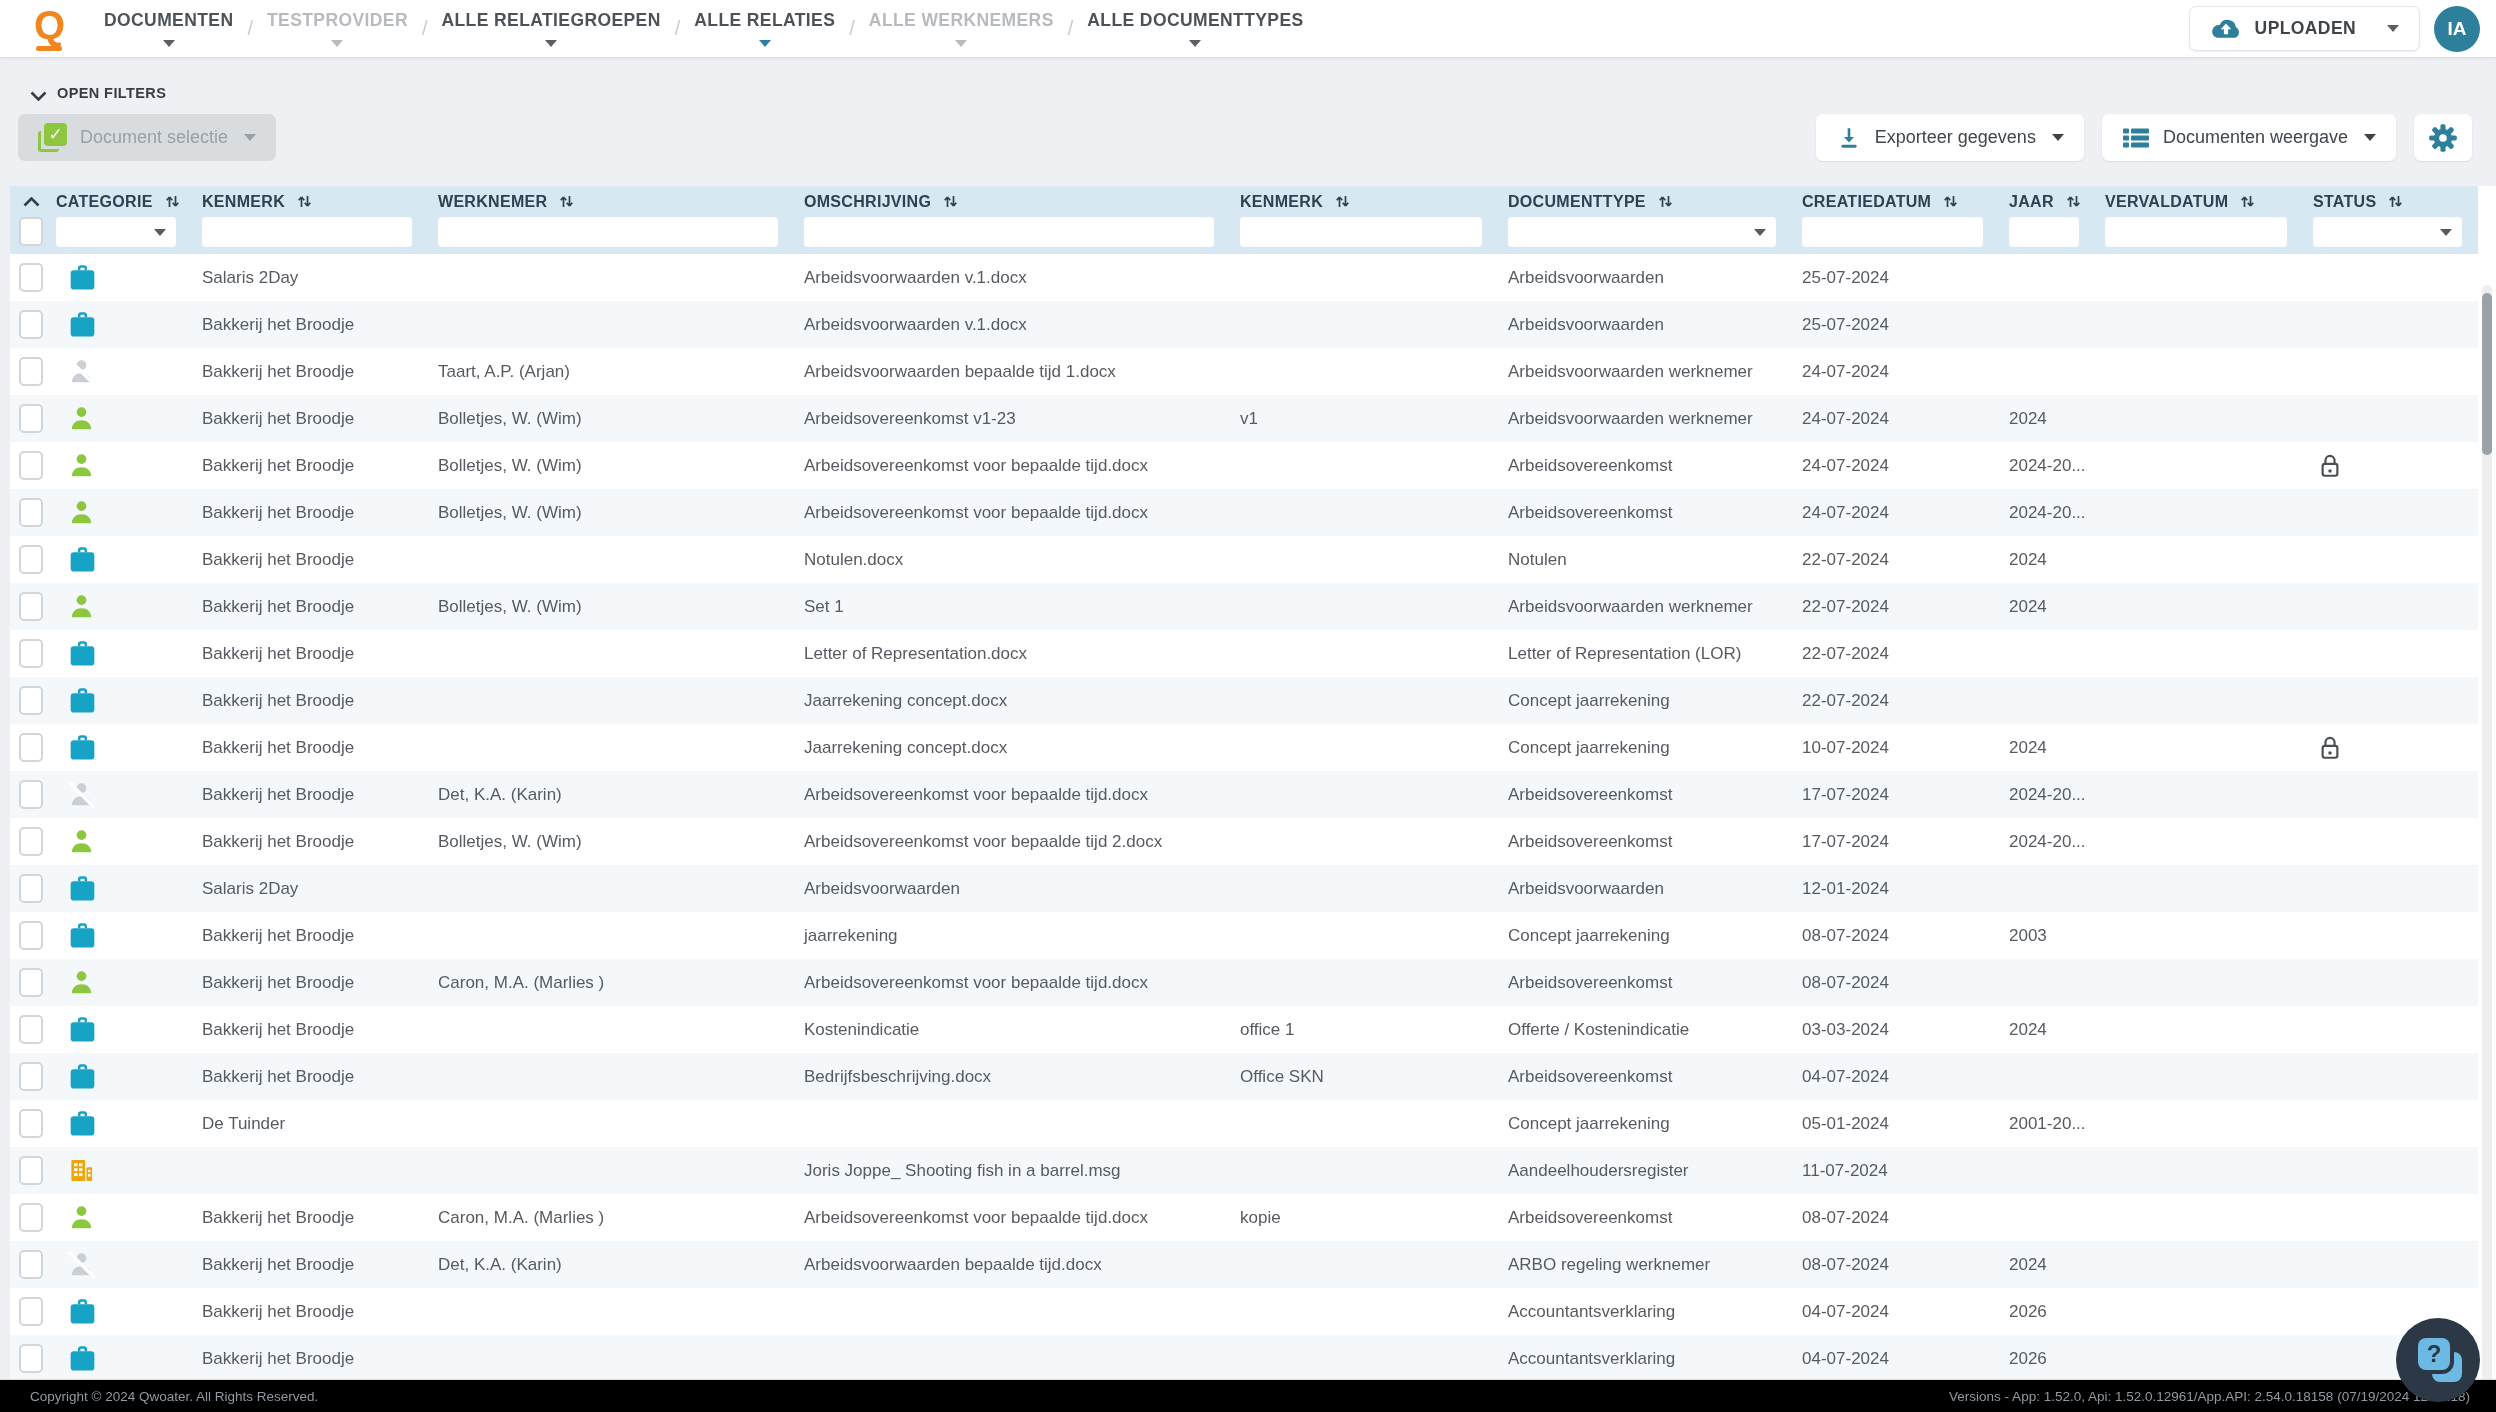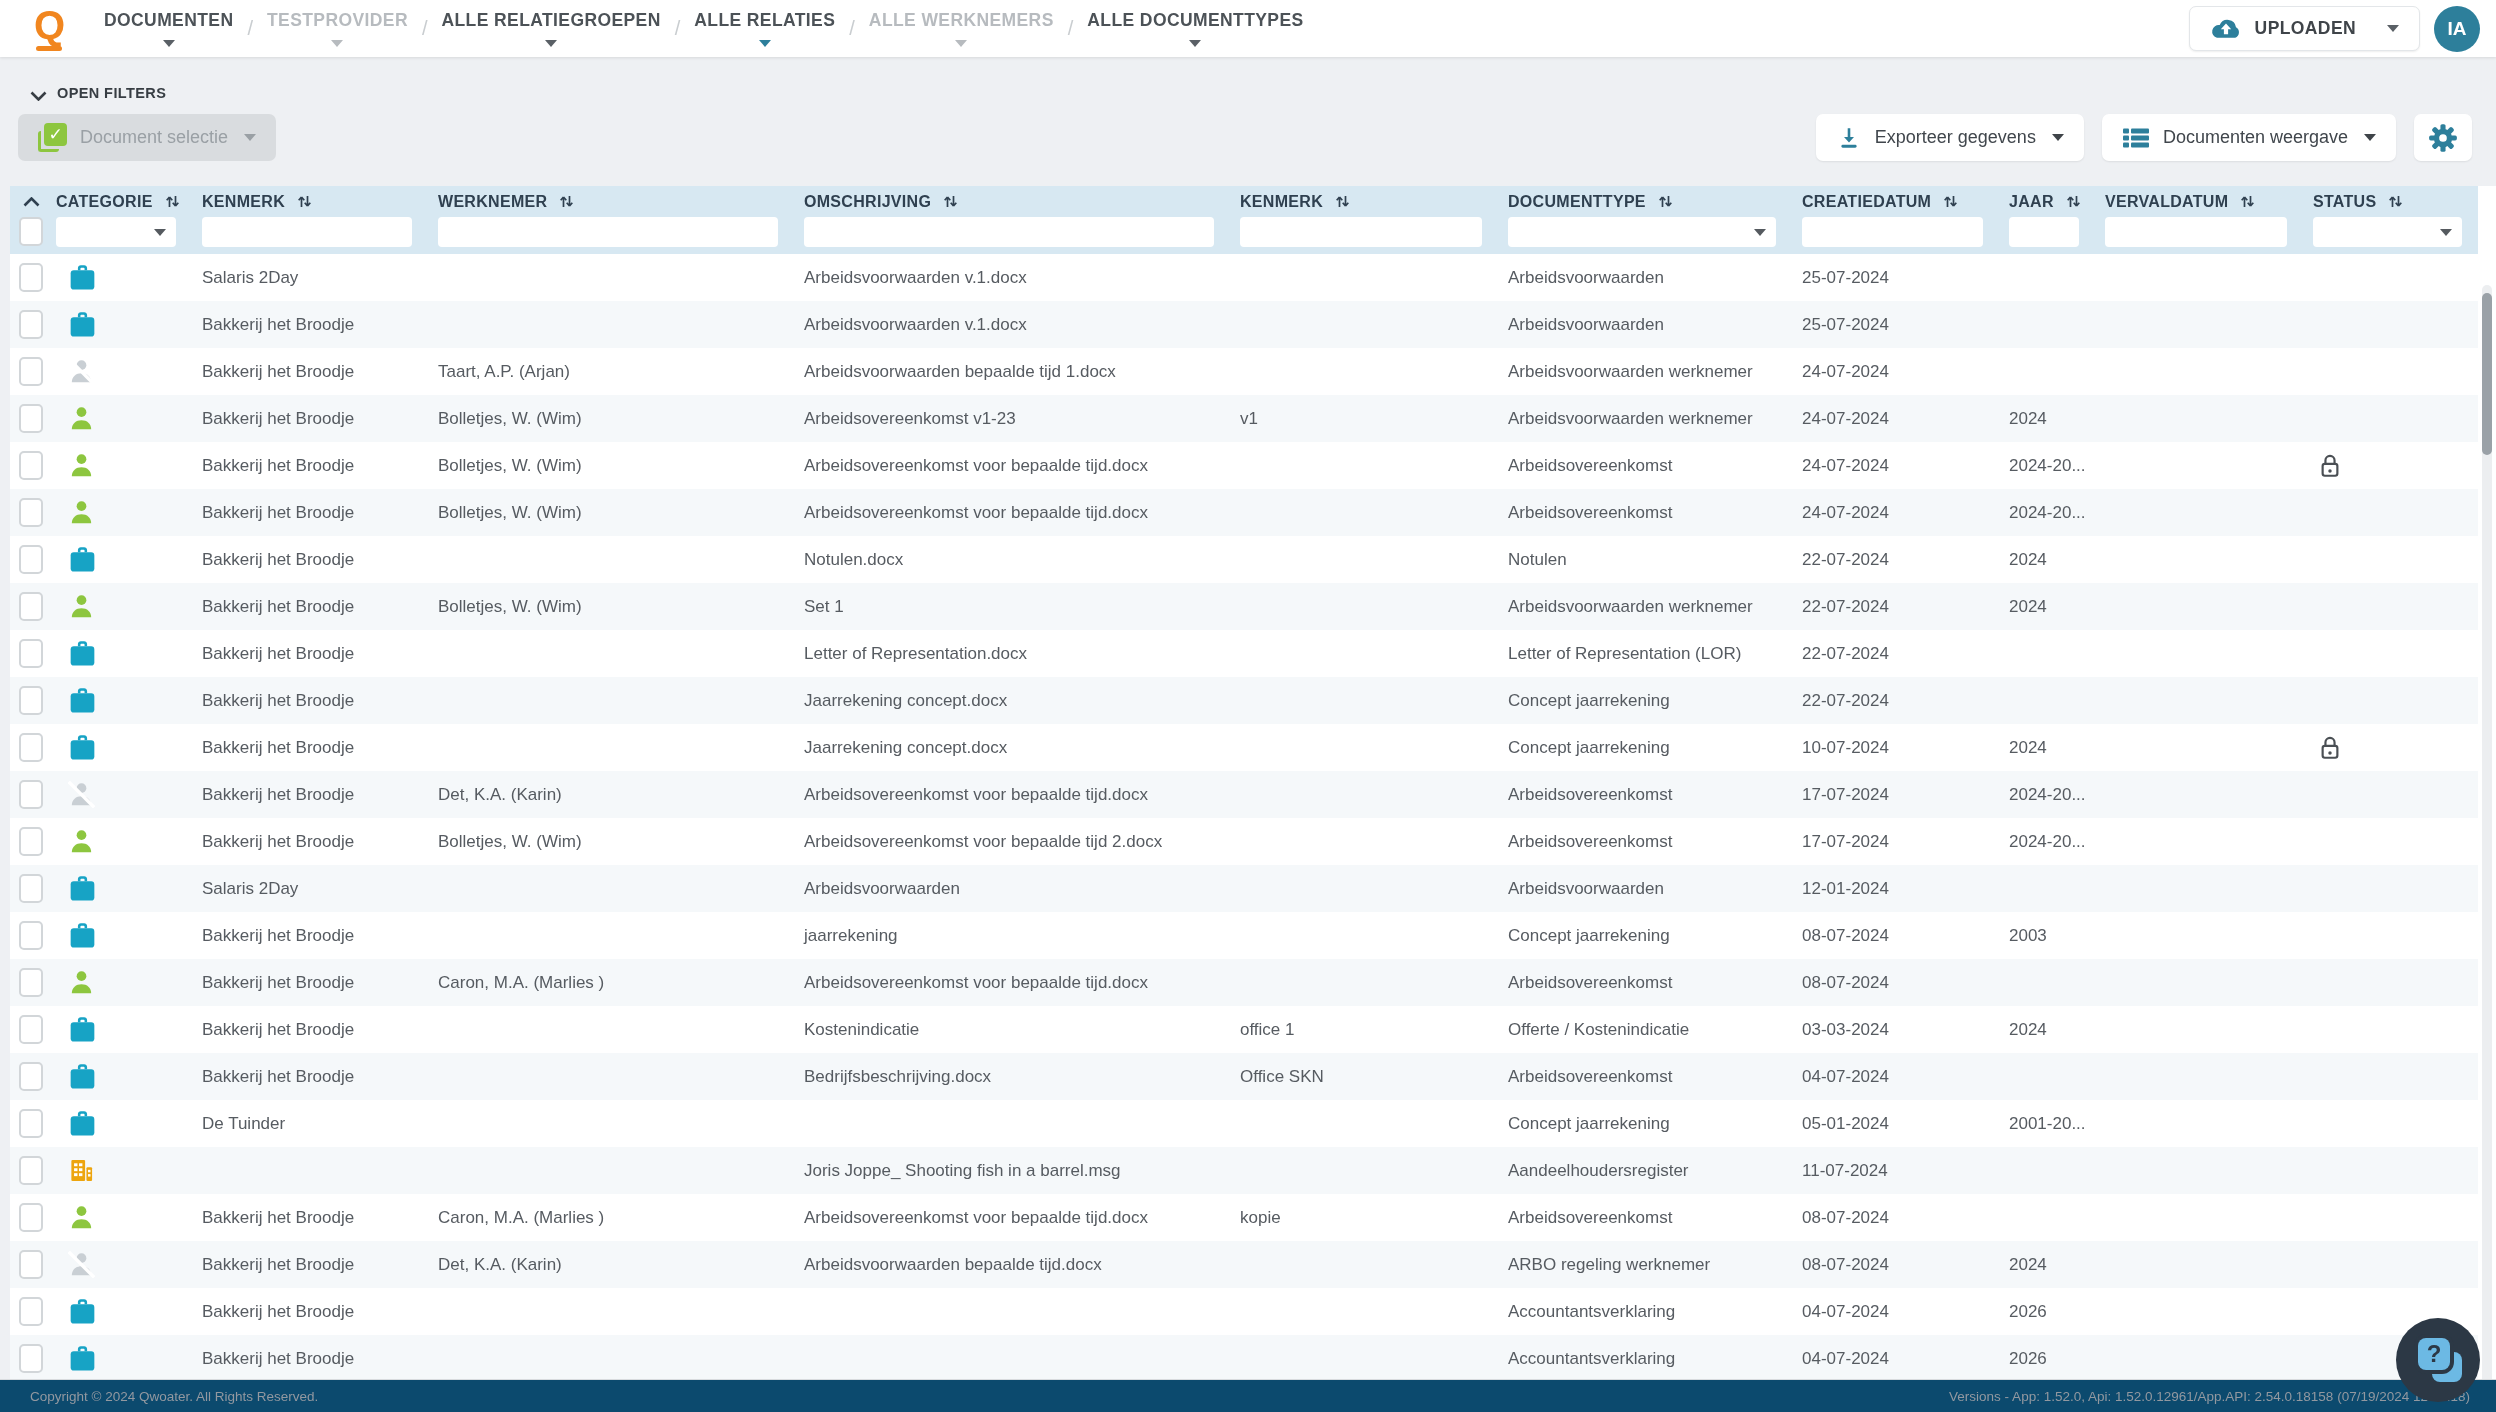--- a/index.html
+++ b/index.html
@@ -65,21 +65,21 @@
   .cell { padding-left:10px; font-size:17px; color:#565b61; white-space:nowrap; overflow:hidden; }
   .cell.c-check { display:flex; justify-content:center; padding-left:0; }
   .cell.c-cat { padding-left:16px; display:flex; align-items:center; }
   .cell.c-status { padding-left:16px; display:flex; align-items:center; }
 
   
   .scroll-track { position:absolute; right:4px; top:99px; width:10px; bottom:3px; background:#eceef0; border-radius:5px; }
   .scroll-thumb { position:absolute; left:0; top:8px; width:10px; height:162px; background:#9aa1a7; border-radius:5px; cursor:pointer; }
 
   
-  .footer { position:absolute; left:0; right:0; bottom:0; height:33px; background:#0c4a6e; border-top:1px solid #d8dbde; display:flex; align-items:center; justify-content:space-between; padding:0 26px 0 30px; font-size:13.5px; color:#9298a0; z-index:6; }
+  .footer { position:absolute; left:0; right:0; bottom:0; height:33px; background:#000000; border-top:1px solid #d8dbde; display:flex; align-items:center; justify-content:space-between; padding:0 26px 0 30px; font-size:13.5px; color:#9298a0; z-index:6; }
 
   
   .help-fab { position:absolute; right:16px; bottom:10px; width:84px; height:84px; border-radius:50%; background:#2c3845; z-index:10; cursor:pointer; }
   .help-ic { position:absolute; left:22px; top:20px; width:42px; height:42px; }
   .hb-back { position:absolute; right:-2px; bottom:-2px; width:30px; height:30px; background:#6cb9e4; border-radius:8px; }
   .hb-front { position:absolute; left:0; top:0; width:32px; height:32px; background:#6cb9e4; border-radius:8px; box-shadow:0 0 0 4px #2c3845; display:flex; align-items:center; justify-content:center; font-size:24px; font-weight:700; color:#2c3845; }
 </style>
 </head>
 <body>
 

